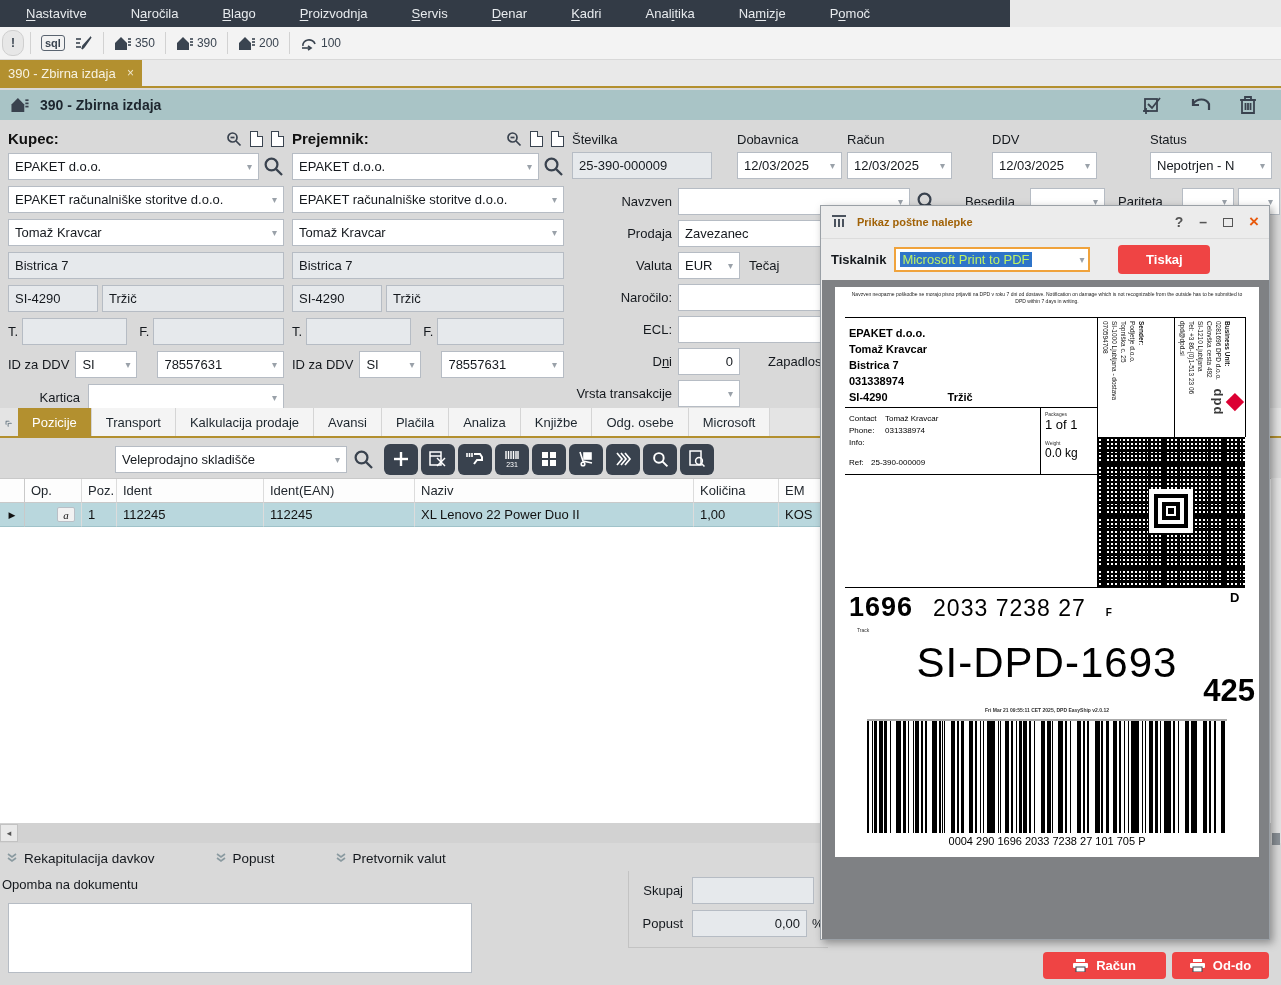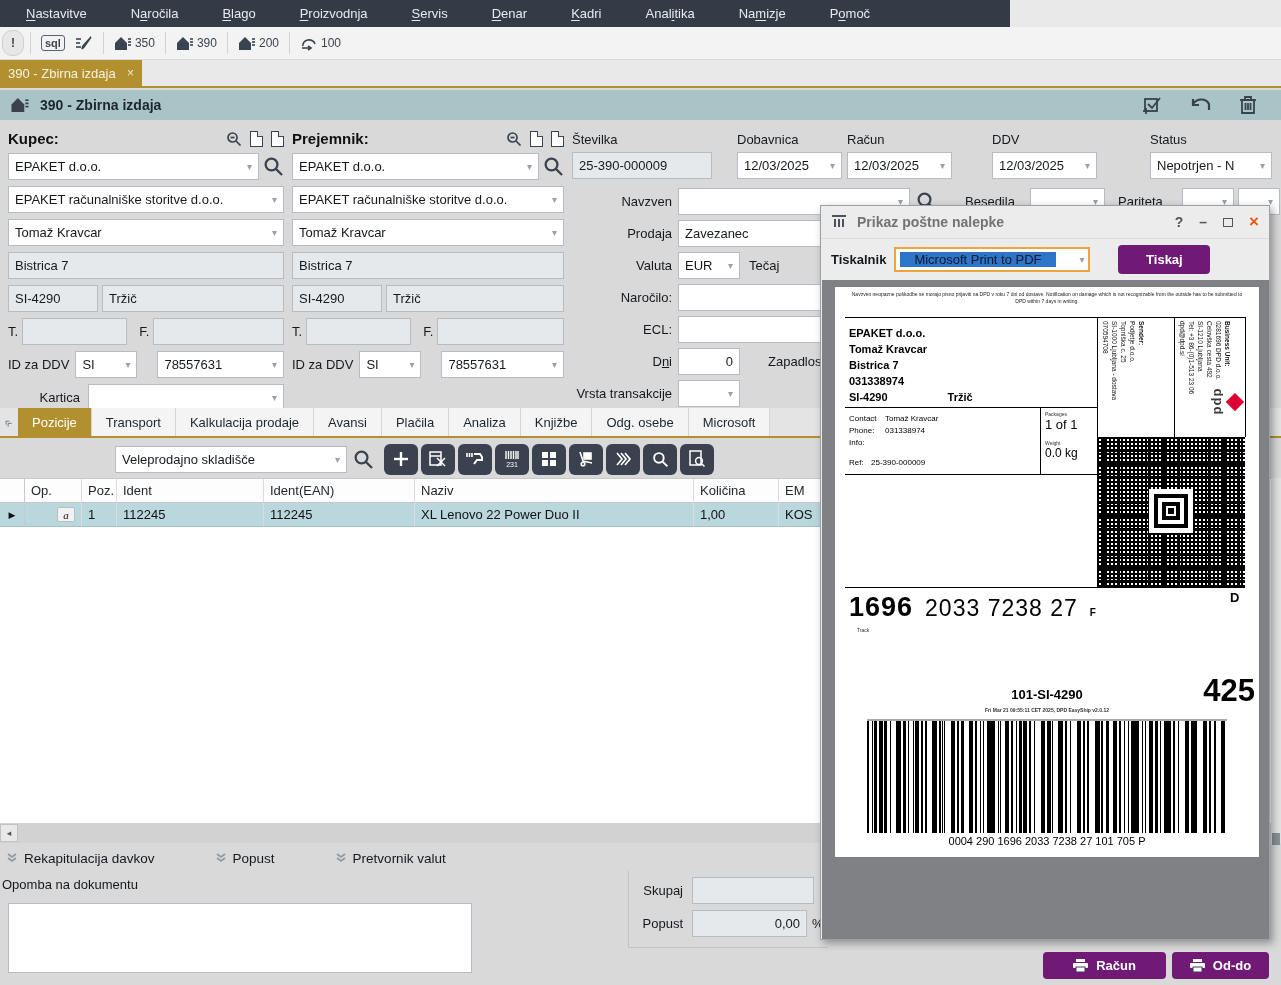--- a/index.html
+++ b/index.html
@@ -58,31 +58,31 @@
   .harrow{width:18px;height:18px;background:#e9e9e9;border:1px solid #c2c2c2;display:flex;align-items:center;justify-content:center;font-size:9px;color:#555}
   .vscroll{left:1271px;top:478px;width:10px;height:365px;background:#e3e3e3}
   .vthumb{position:absolute;left:1px;top:355px;width:8px;height:22px;background:#8a9096}
   
   .exprow{left:0;top:845px;width:1281px;height:26px;background:#d9d9d9;display:flex;align-items:center;gap:0}
   .expander{display:flex;align-items:center;gap:6px;font-size:13.5px;color:#15191e}
   
   .footer{left:0;top:871px;width:1281px;height:114px;background:#d9d9d9}
   .ta{background:#fff;border:1px solid #b6bcc4}
   .vdiv{width:1px;background:#c3c3c3}
-  .pbtn{background:#701a75;color:#fff;border-radius:4px;height:27px;display:flex;align-items:center;justify-content:center;gap:8px;font-size:13px;font-weight:bold}
+  .pbtn{background:#ef4444;color:#fff;border-radius:4px;height:27px;display:flex;align-items:center;justify-content:center;gap:8px;font-size:13px;font-weight:bold}
   
   .dialog{left:820px;top:205px;width:450px;height:735px;background:#ececec;border:1px solid #9aa0a6;box-shadow:3px 3px 8px rgba(0,0,0,.35)}
   .dtitle{height:33px;display:flex;align-items:center;gap:10px;padding:0 10px;border-bottom:1px solid #dcdcdc}
-  .dtitle .t{font-weight:bold;font-size:14px;color:#737373}
+  .dtitle .t{font-weight:bold;font-size:11px;color:#a16207}
   .dctrl{margin-left:auto;display:flex;align-items:center;gap:16px;color:#555;font-size:14px}
   .maxbox{width:10px;height:9px;border:1.5px solid #555}
   .dclose{color:#e8590c;font-size:17px;font-weight:bold}
   .prow{height:40px;display:flex;align-items:center;padding:0 10px;gap:8px}
   .pcmb{width:196px;height:25px;border:2px solid #f0a33c;background:#fff;display:flex;align-items:center;padding:0 4px;font-size:13px}
-  .pcmb .selval{background:#2e74c9;color:#0f172a;padding:0 14px;white-space:nowrap;overflow:hidden}
+  .pcmb .selval{background:#2e74c9;color:#bef264;padding:0 2px;white-space:nowrap;overflow:hidden}
   .pcmb::after{content:"▾";margin-left:auto;color:#9aa1a9;font-size:10px}
   .tiskaj{width:92px;height:29px;margin-left:20px}
   .preview{position:absolute;left:1px;top:74px;width:447px;height:659px;background:#7f8184;overflow:hidden}
   .shiplabel{position:absolute;left:13px;top:7px;width:424px;height:570px;background:#fff;color:#000}
   .sl{position:absolute;white-space:nowrap}
   .disc{font-size:5px;line-height:1.3;text-align:center;color:#222;white-space:normal}
   .vcell{writing-mode:vertical-rl;font-size:6.5px;line-height:9px;color:#111}
   .vcell .vt{font-weight:bold}
   .az{background:#fff;background-image:
       repeating-linear-gradient(0deg,#000 0 2px,transparent 2px 4px),
@@ -765,28 +765,28 @@
                 <div class="b2">
                   <div class="b3"></div>
                 </div>
               </div>
             </div>
         </div>
 
         <div class="sl" style="left:10px;top:300px;width:400px;height:0;border-top:1.5px solid #000"></div>
         <div class="sl" style="left:395px;top:303px;font-size:13px;font-weight:bold">D</div>
 
-        <div class="sl" style="left:14px;top:305px;display:flex;align-items:baseline;gap:12px">
+        <div class="sl" style="left:14px;top:305px;display:flex;align-items:baseline;gap:20px">
           <span style="font-size:27px;font-weight:bold;letter-spacing:1px">1696</span>
           <span style="font-size:23px;letter-spacing:1px">2033 7238 27</span>
           <span style="font-size:10px;font-weight:bold">F</span>
         </div>
         <div class="sl tiny" style="left:22px;top:340px">Track</div>
 
-        <div class="sl" style="left:0;top:400px;width:424px;text-align:center;font-size:13px;font-weight:bold">101-SI-4290</div>
+        <div class="sl" style="left:0;top:352px;width:424px;text-align:center;font-size:42px;letter-spacing:1px">SI-DPD-1693</div>
         <div class="sl" style="left:352px;top:386px;width:68px;text-align:right;font-size:31px;font-weight:bold">425</div>
         <div class="sl" style="left:0;top:420px;width:424px;text-align:center;font-size:5px;font-weight:bold;color:#333">Fri Mar 21 09:55:11 CET 2025, DPD EasyShip v2.0.12</div>
 
         <div class="sl bc1" style="left:32px;top:432px;width:360px;height:114px;border-top:2px solid #aaa"></div>
         <div class="sl" style="left:0;top:548px;width:424px;text-align:center;font-size:11px">0004 290 1696 2033 7238 27 101 705 P</div>
       </div>
     </div>
   </div>
 
 </div>

